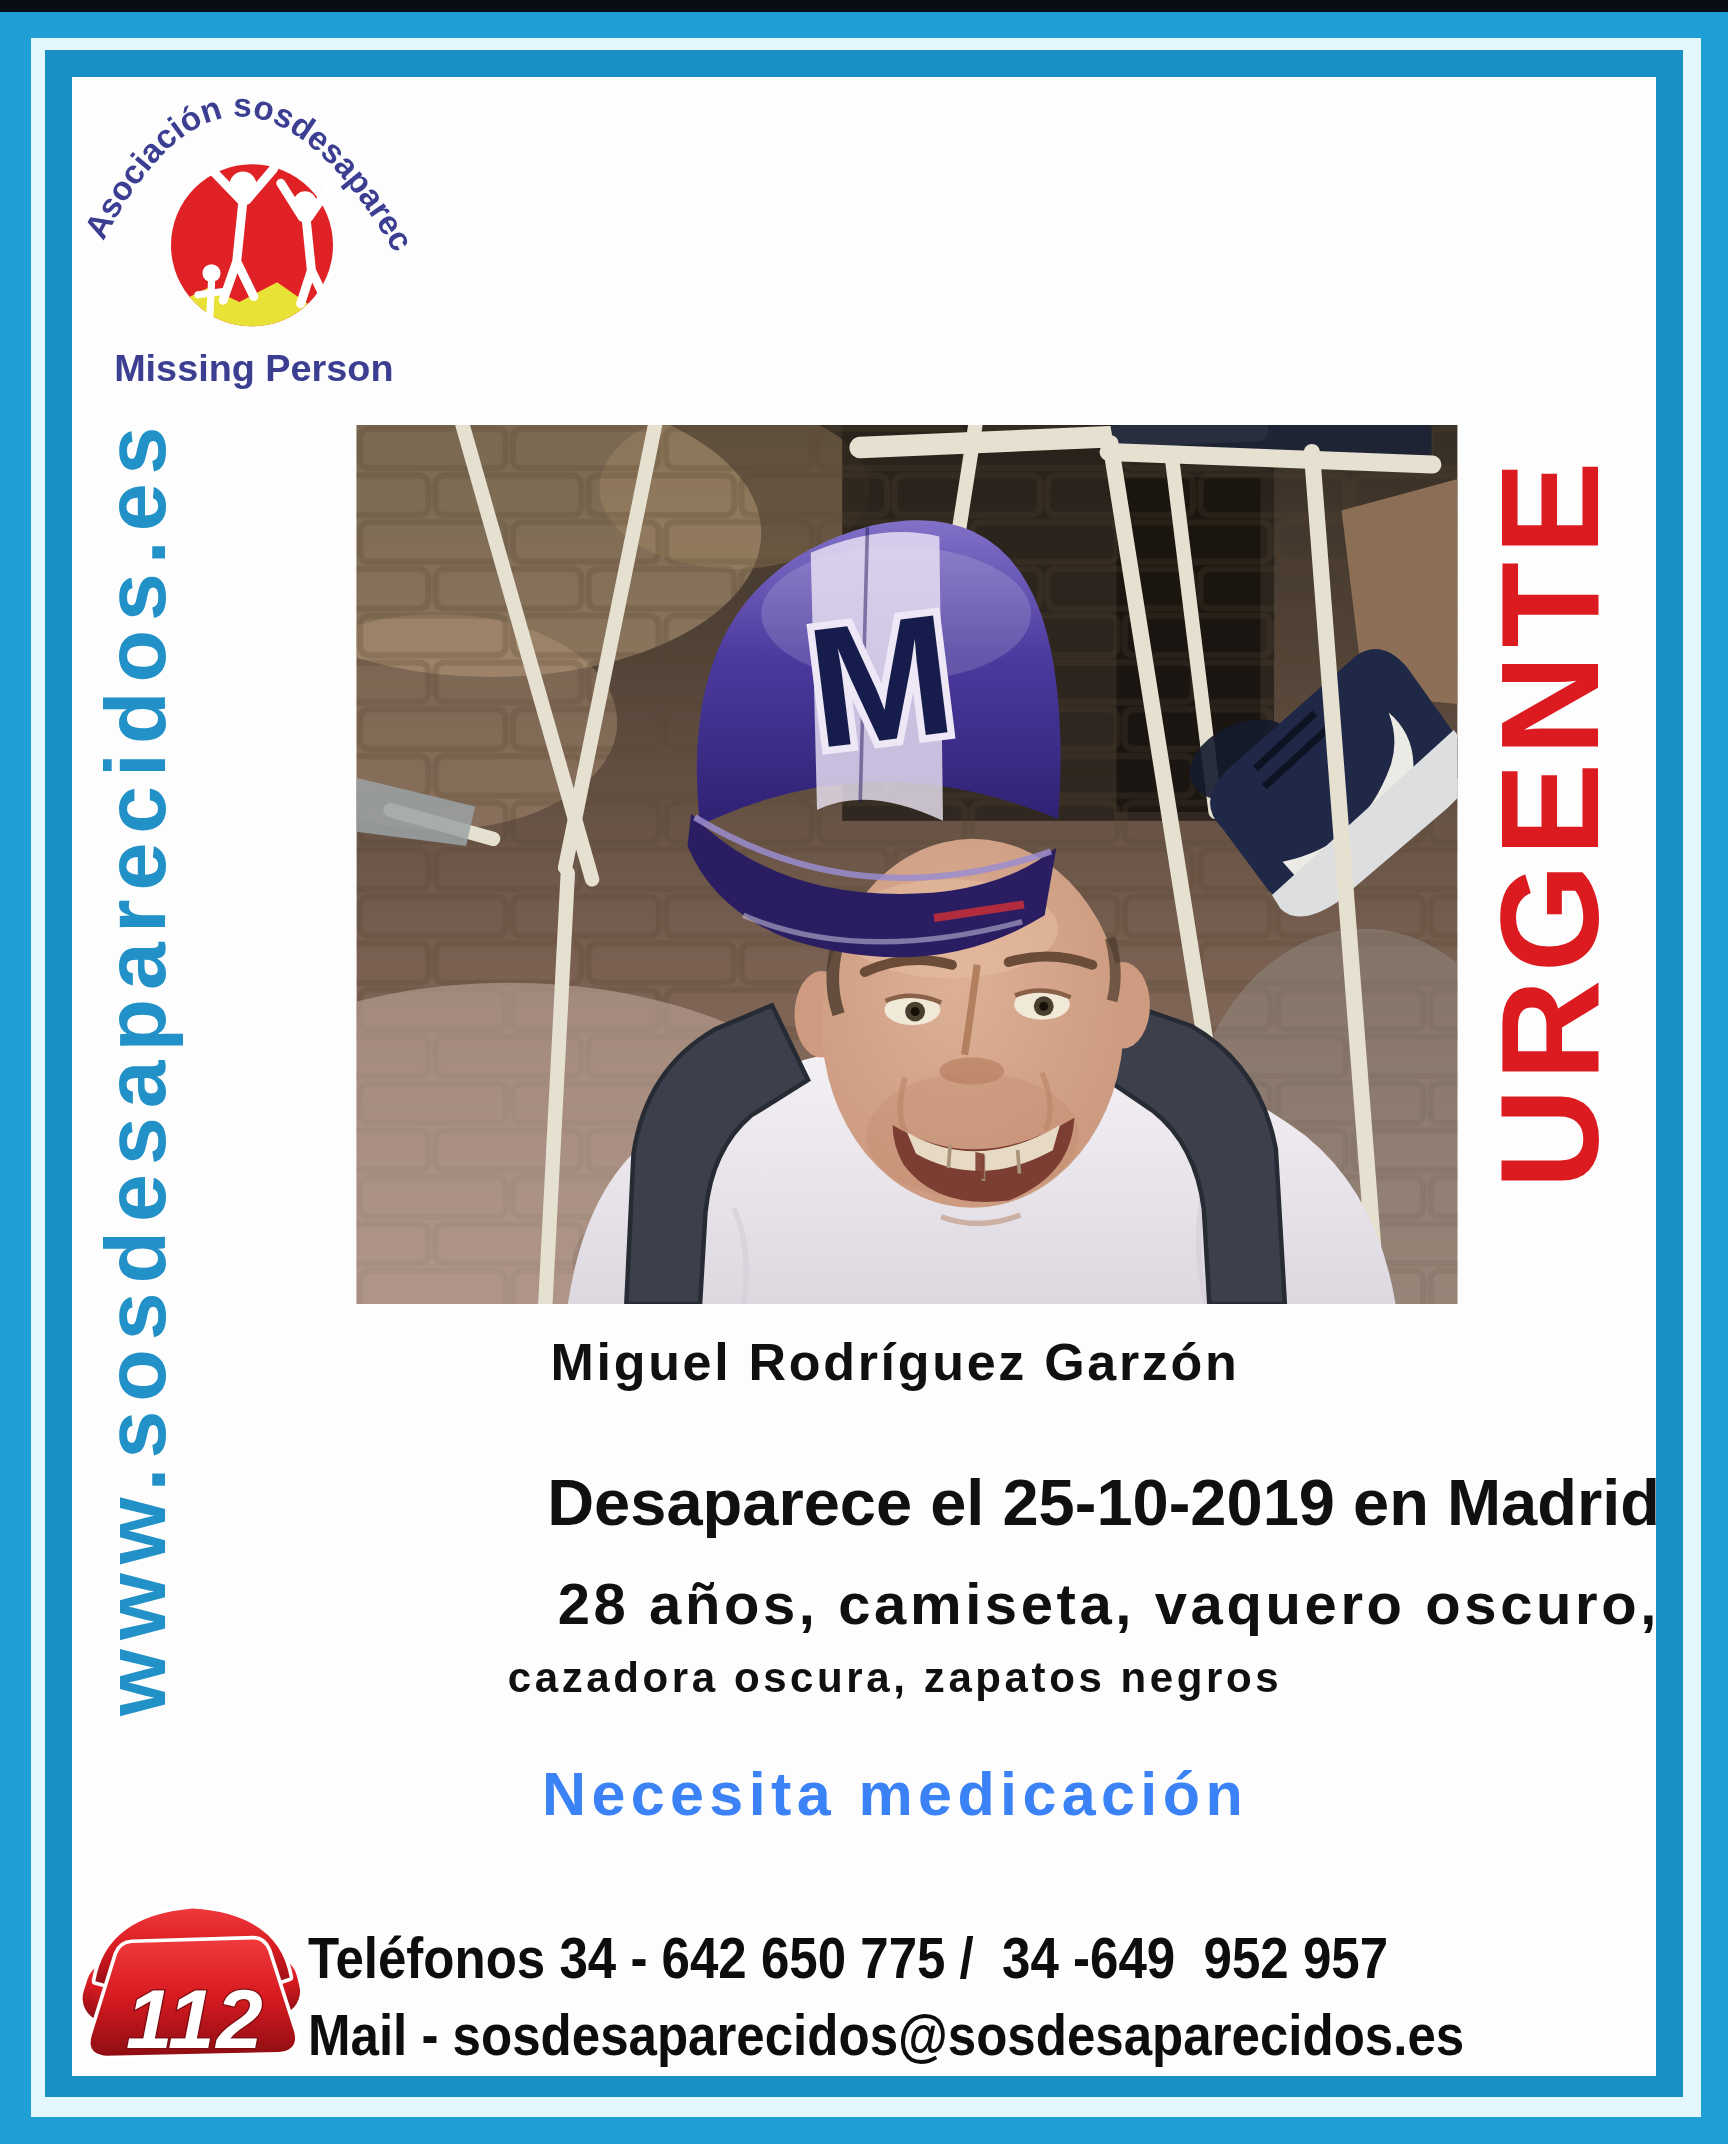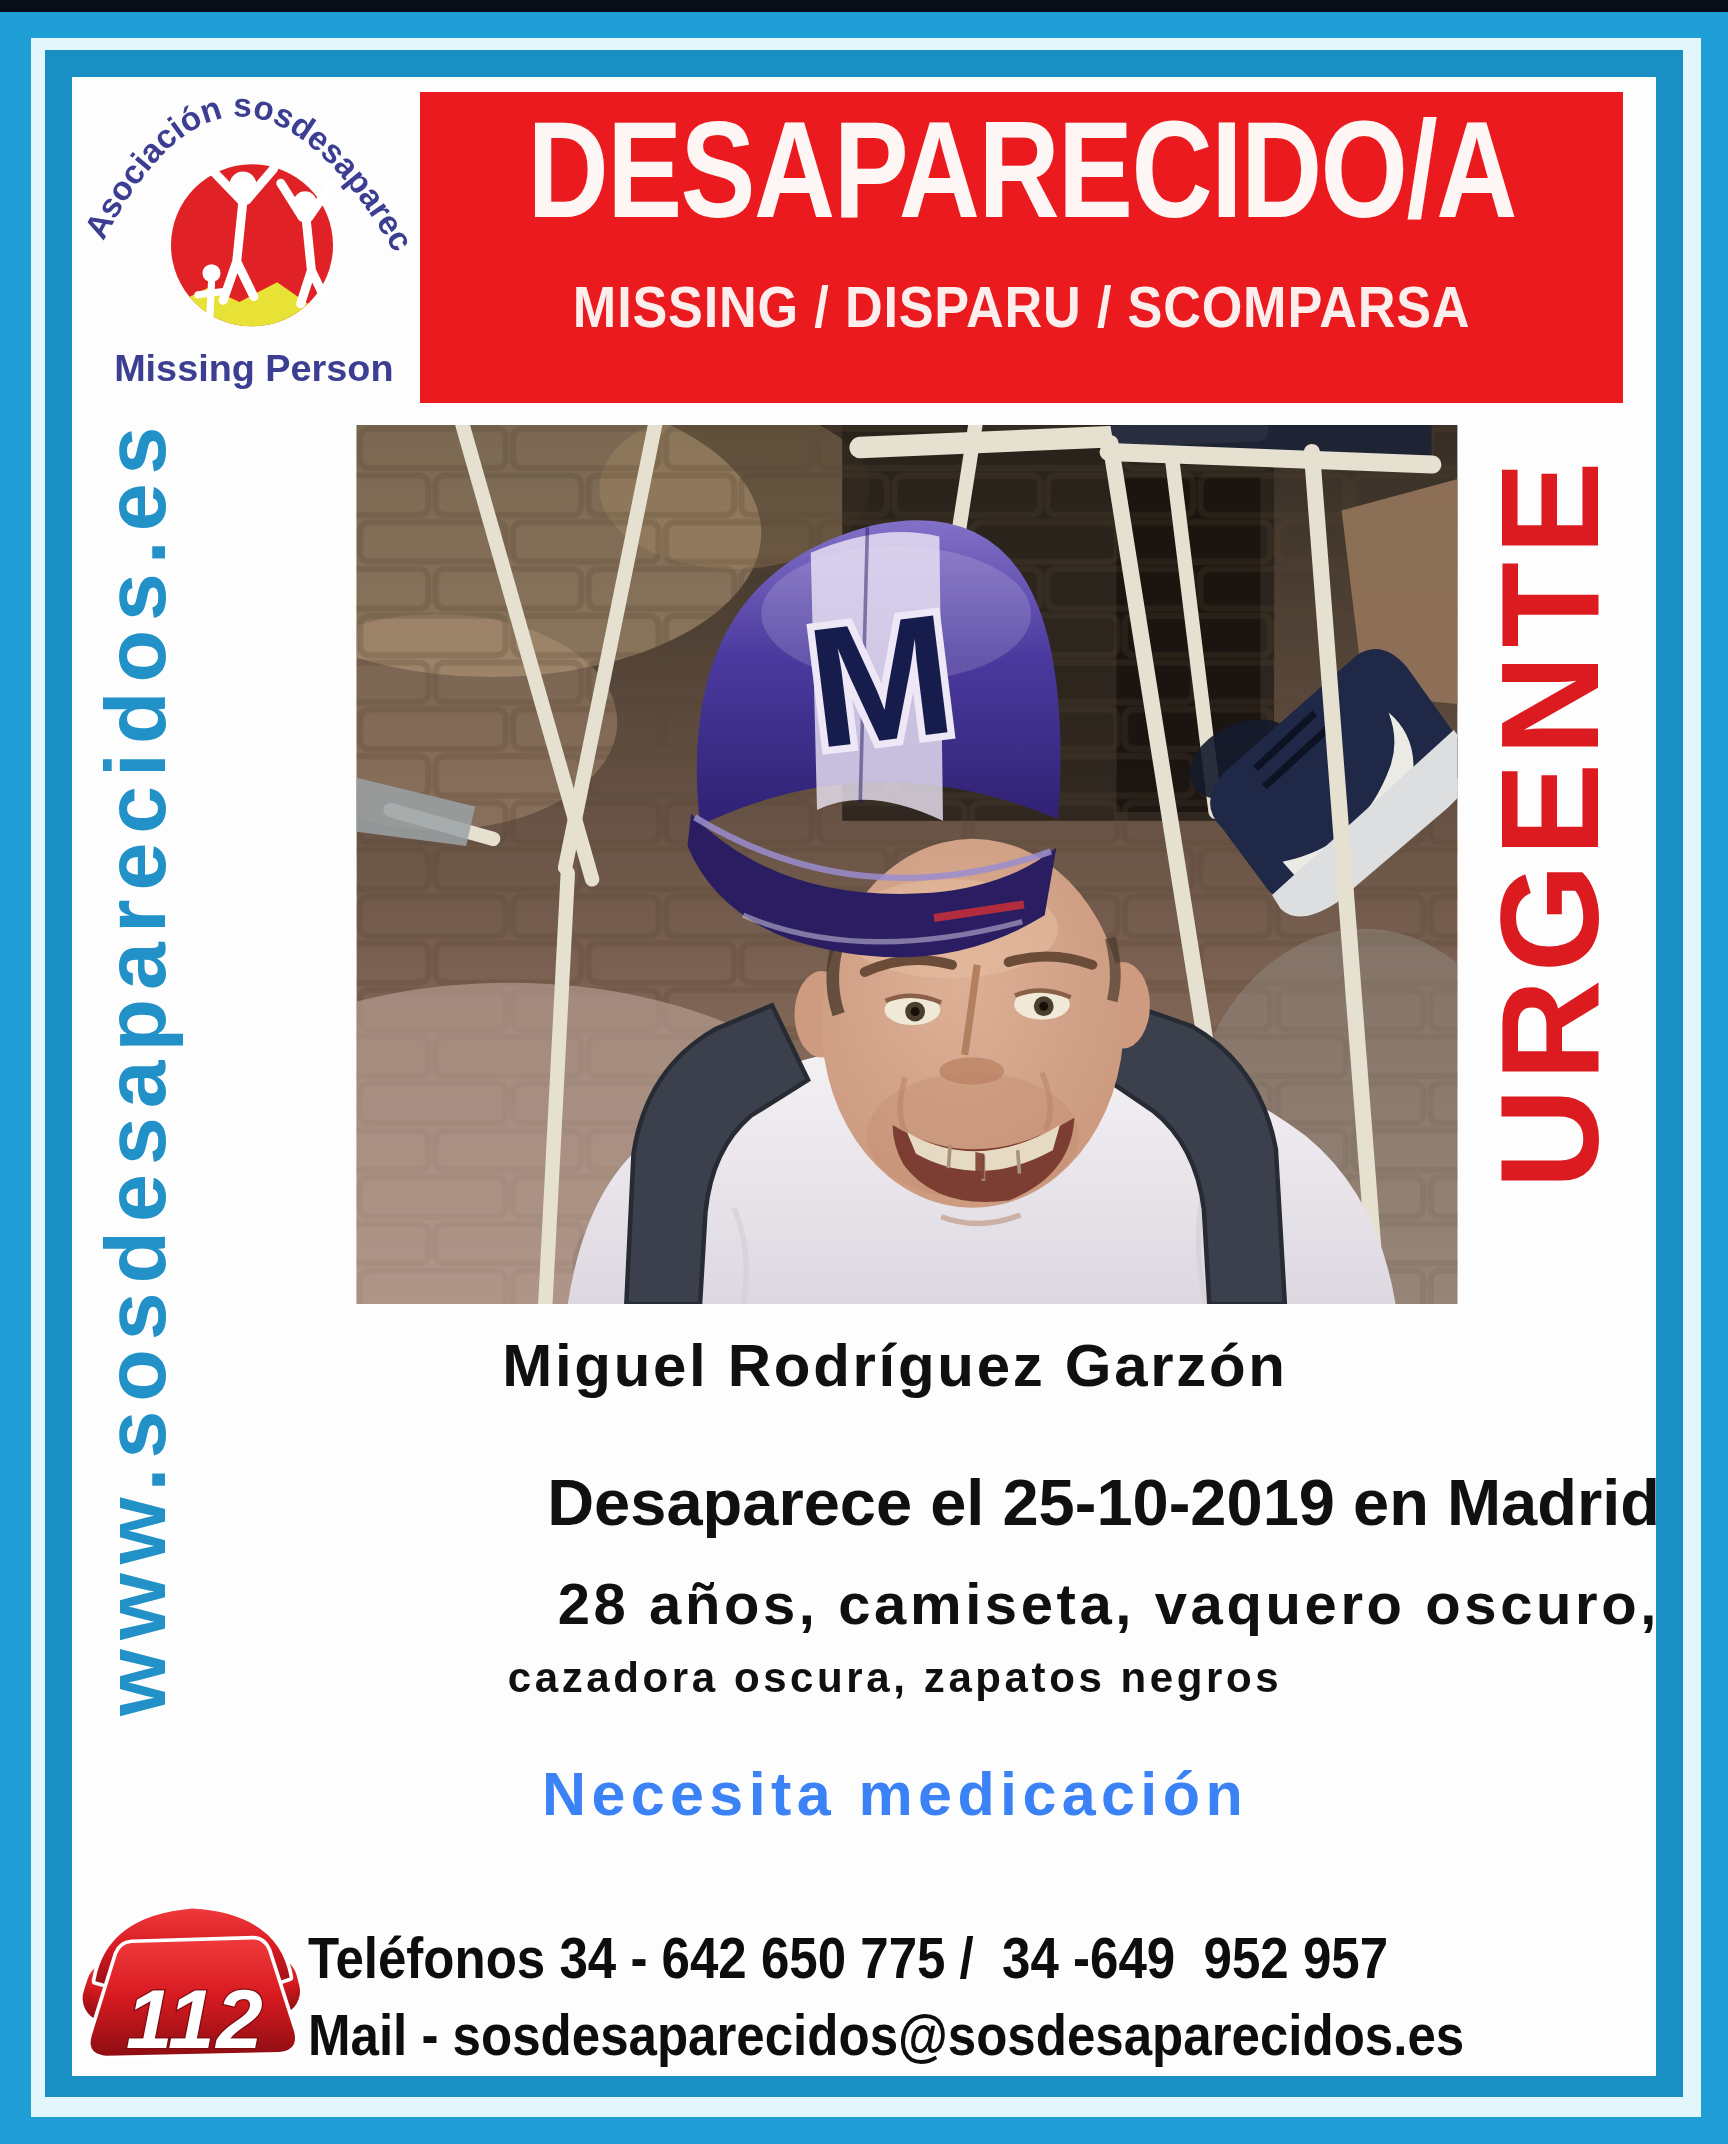--- a/index.html
+++ b/index.html
@@ -39,21 +39,21 @@
   }
   .rail-urgent{
     left:1410px;top:344px;width:135px;height:801px;
     font-size:140px;letter-spacing:7.2px;color:#dc1b20;
   }
 
   .photo{position:absolute;left:284px;top:348px;width:1102px;height:879px;}
 
   .text-col{position:absolute;left:58px;width:1530px;text-align:center;color:#101010;}
   .line{position:absolute;left:0;width:100%;font-weight:bold;line-height:1.08;white-space:nowrap;}
-  .l-name{top:1257px;font-size:60px;letter-spacing:2.7px;}
+  .l-name{top:1257px;font-size:52px;letter-spacing:2.7px;}
   .l-event{top:1391px;font-size:65px;letter-spacing:0px;text-align:right;}
   .l-d1{top:1496px;font-size:58px;letter-spacing:3.6px;text-align:right;}
   .l-d2{top:1578px;font-size:42px;letter-spacing:3.6px;}
   .l-alert{top:1685px;font-size:61px;letter-spacing:5.4px;color:#3b82f6;}
 
   .contact{
     position:absolute;left:236px;top:1842px;font-weight:bold;color:#0d0d0d;
     font-size:58px;line-height:77px;white-space:pre;text-align:left;
     transform:scaleX(.88);transform-origin:left top;
   }
@@ -85,24 +85,20 @@
         <circle cx="180" cy="100" r="15" stroke="none"></circle>
         <path d="M 148 86 L 178 117 M 214 82 L 184 117 M 180 117 L 173 185 M 173 185 L 158 228 M 173 185 L 192 224" fill="none"></path>
         <circle cx="249" cy="120" r="13" stroke="none"></circle>
         <path d="M 222 98 L 246 136 M 278 100 L 253 136 M 250 136 L 256 195 M 256 195 L 244 232 M 256 195 L 271 226" fill="none"></path>
         <circle cx="145" cy="198" r="10" stroke="none"></circle>
         <path d="M 145 209 L 143 248 M 130 222 L 160 218" fill="none" stroke-width="8"></path>
       </g>
       <text x="192" y="318" text-anchor="middle" font-size="42" font-weight="bold" fill="#3c3e92" font-family="Liberation Sans, sans-serif">Missing Person</text>
     </svg>
 
-    <div class="banner">
-      <span class="banner-title">DESAPARECIDO/A</span>
-      <span class="banner-sub">MISSING / DISPARU / SCOMPARSA</span>
-    </div>
 
     <div class="rail rail-url">www.sosdesaparecidos.es</div>
     <div class="rail rail-urgent">URGENTE</div>
 
     <svg class="photo" width="1102" height="879" viewBox="0 0 1224 977">
       <defs>
         <linearGradient id="bgG" x1="0" y1="0" x2="0" y2="1">
           <stop offset="0" stop-color="#352d24"></stop>
             <stop offset=".35" stop-color="#5d4b3e"></stop>
           <stop offset=".65" stop-color="#7d6354"></stop>

